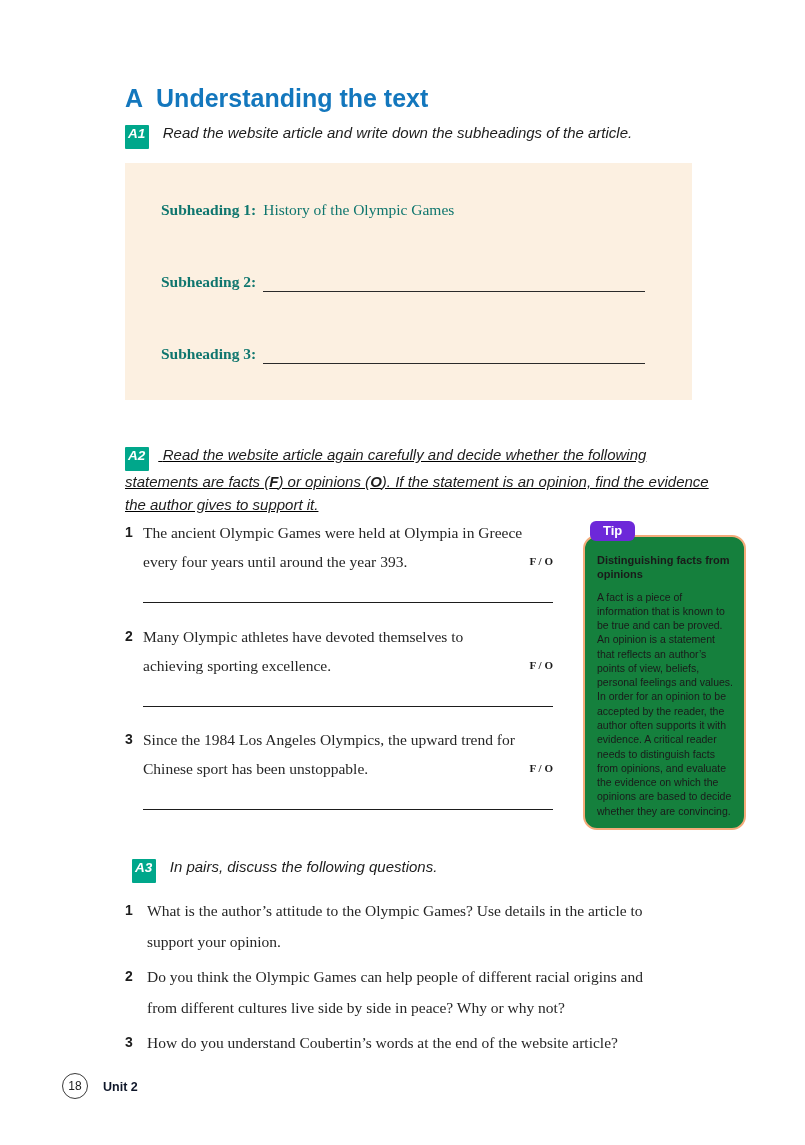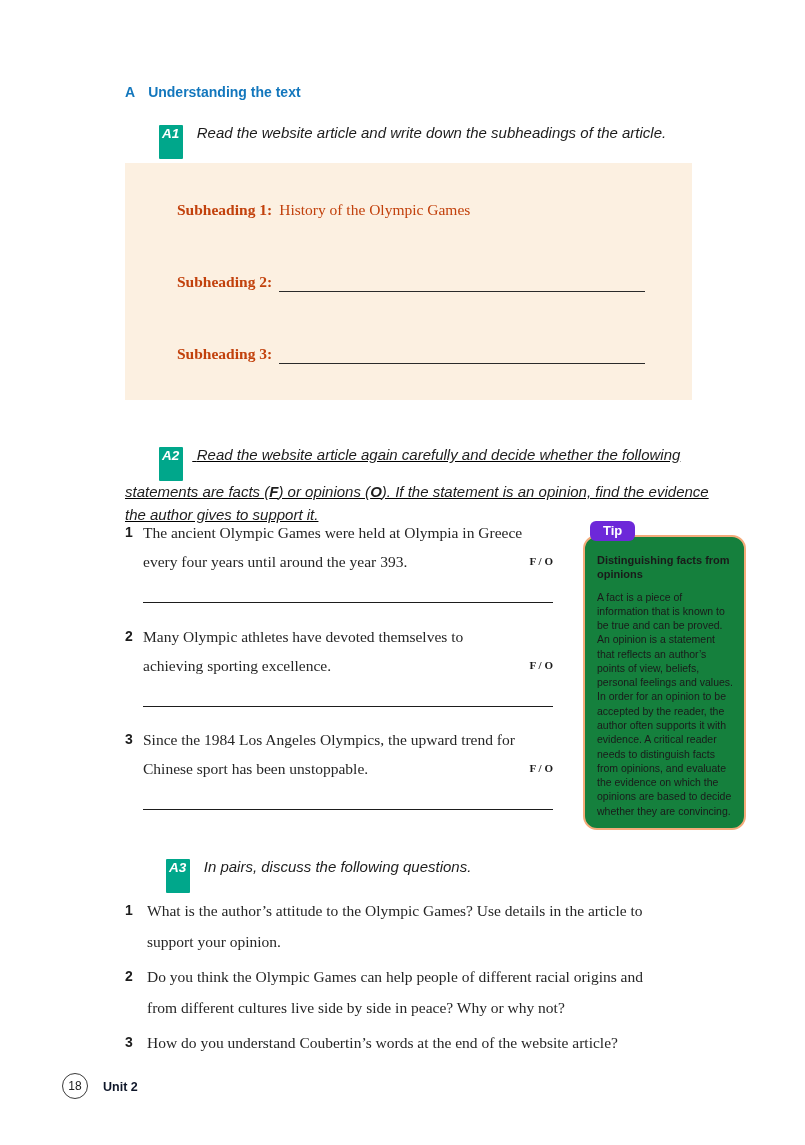--- a/index.html
+++ b/index.html
@@ -1,34 +1,34 @@
 <!DOCTYPE html>
 <html><head>
 <meta charset="utf-8">
 <style>
   * { margin:0; padding:0; box-sizing:border-box; }
   body { background:#ffffff; font-family:"Liberation Sans", sans-serif; }
   .page { position:relative; width:805px; height:1145px; background:#ffffff; overflow:hidden; }
 
   
-  .heading { position:absolute; left:125px; top:84px; color:#1377bd; font-weight:bold; font-size:14px; font-family:"Liberation Sans", sans-serif; }
+  .heading { position:absolute; left:125px; top:84px; color:#1377bd; font-weight:bold; font-size:25px; font-family:"Liberation Sans", sans-serif; }
   .heading-letter { margin-right:13px; }
 
   
-  .badge { display:inline-block; background:#00a78b; color:#ffffff; font:bold italic 13.5px "Liberation Sans", sans-serif; padding:1px 4px 18px 3px; border-radius:1px; margin-right:9px; vertical-align:baseline;margin-left:34px; }
+  .badge { display:inline-block; background:#00a78b; color:#ffffff; font:bold italic 13.5px "Liberation Sans", sans-serif; padding:1px 4px 8px 3px; border-radius:1px; margin-right:9px; vertical-align:baseline; }
   .instr { font-style:italic; font-size:15px; color:#1d1d1d; font-family:"Liberation Sans", sans-serif; }
   .instr b { font-style:italic; }
   .task-row { position:absolute; }
   .a1-row { left:125px; top:124px; width:620px; }
   .a2-block { left:125px; top:444px; width:585px; line-height:22.5px;text-decoration:underline; }
   .a3-block { left:132px; top:858px; width:620px; }
 
   
   .subhead-box { position:absolute; left:125px; top:163px; width:567px; height:237px; background:#fcf0e1; }
-  .sub-row { position:absolute; left:0; right:0; display:flex; align-items:flex-start; padding:0 47px 0 52px; font-family:"Liberation Serif", serif; font-size:15.5px; color:#c2410c; }
+  .sub-row { position:absolute; left:0; right:0; display:flex; align-items:flex-start; padding:0 47px 0 36px; font-family:"Liberation Serif", serif; font-size:15.5px; color:#0f766e; }
   .sub-label { font-weight:bold; white-space:nowrap; margin-right:7px; }
   .sub-line { flex:1; height:19px; border-bottom:1.6px solid #2a2a2a; }
 
   
   .statements { position:absolute; left:125px; top:515px; width:460px; height:300px; font-family:"Liberation Serif", serif; font-size:15.5px; color:#262626; }
   .stmt { position:absolute; left:0; width:428px; }
   .stmt-num { position:absolute; left:0; top:0; font:bold 14px/29px "Liberation Sans", sans-serif; color:#1d1d1d; }
   .stmt-text { margin-left:18px; width:445px; line-height:29px; white-space:pre-line; }
   .stmt-fo { position:absolute; top:29px; right:0; font-weight:bold; font-size:11px; line-height:29px; font-family:"Liberation Serif", serif; color:#1a1a1a;text-align:right; }
   .stmt-line { position:absolute; top:84px; left:18px; right:0; border-top:1.6px solid #1d1d1d; }

